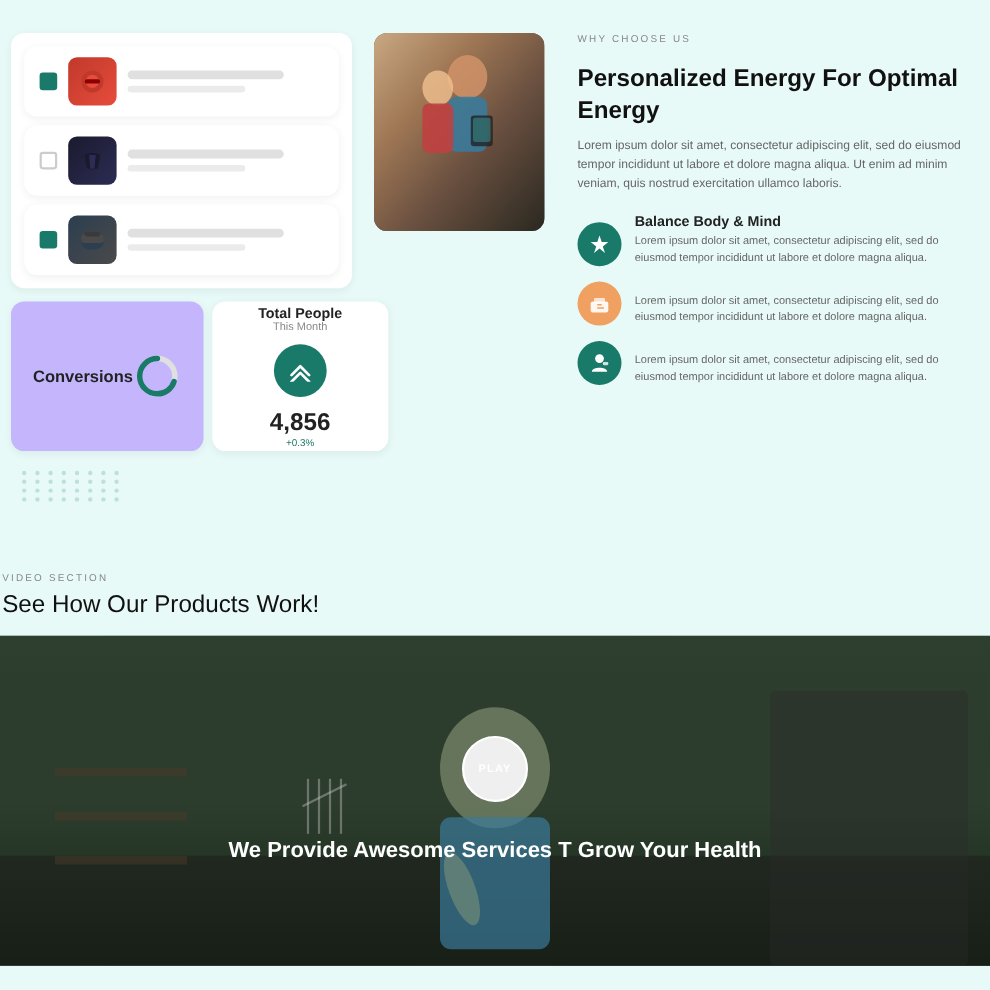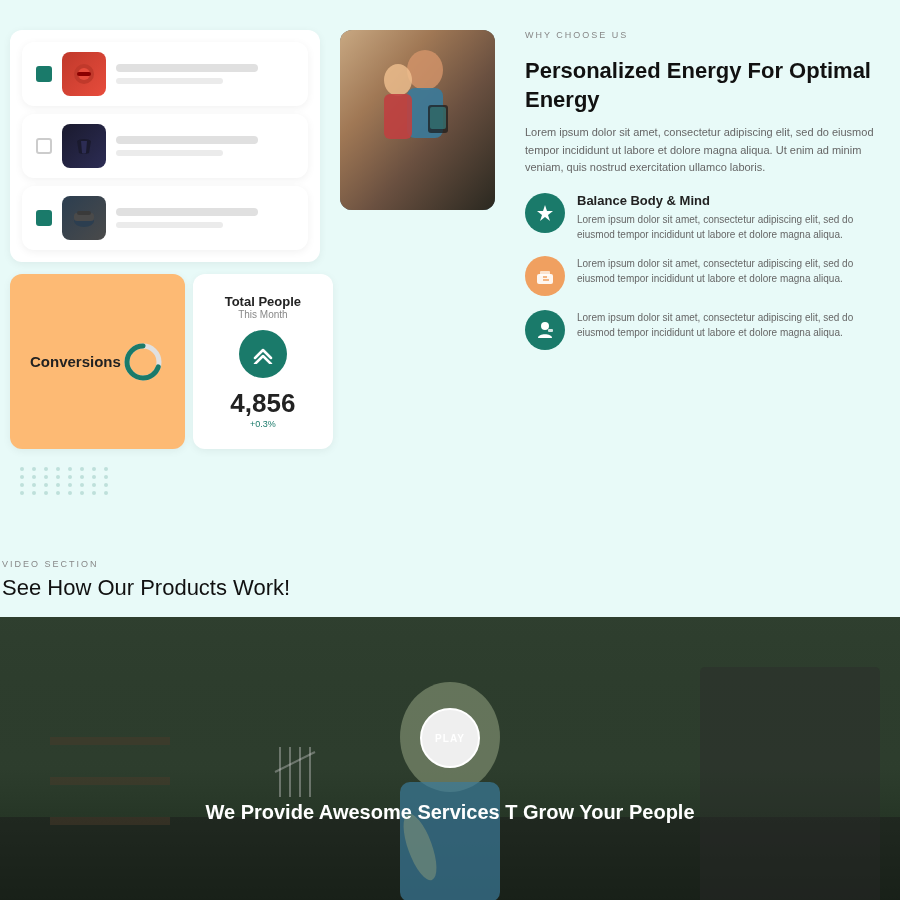--- a/index.html
+++ b/index.html
@@ -61,21 +61,21 @@
     }
     .product-checkbox.checked { background: #1a7a6a; border-color: #1a7a6a; }
 
     .bottom-row {
       display: flex;
       gap: 8px;
       margin-top: 4px;
     }
 
     .conversions-card {
-      background: #fdba74;
+      background: #c4b5fd;
       border-radius: 12px;
       padding: 16px 20px;
       display: flex;
       align-items: center;
       justify-content: space-between;
       box-shadow: 0 2px 8px rgba(0,0,0,0.06);
       flex: 1;
     }
 
     .conversions-label {
@@ -85,24 +85,24 @@
     }
 
     .donut-svg {
       width: 44px;
       height: 44px;
     }
 
     .total-people-card {
       background: white;
       border-radius: 12px;
-      padding: 20px;
+      padding: 3px;
       text-align: center;
       box-shadow: 0 2px 8px rgba(0,0,0,0.06);
-      width: 140px;
+      width: 160px;
       flex-shrink: 0;
     }
 
     .tp-title {
       font-size: 13px;
       font-weight: 700;
       color: #222;
     }
     .tp-subtitle {
       font-size: 10px;
@@ -117,21 +117,21 @@
       border-radius: 50%;
       display: flex;
       align-items: center;
       justify-content: center;
       margin: 0 auto 10px;
       color: white;
       font-size: 18px;
     }
 
     .tp-number {
-      font-size: 26px;
+      font-size: 22px;
       font-weight: 700;
       color: #222;
     }
 
     .tp-change {
       font-size: 9px;
       color: #1a7a6a;
     }
 
     .dots-pattern {
@@ -185,21 +185,21 @@
 
     .section-desc {
       font-size: 11px;
       color: #666;
       line-height: 1.6;
       margin-bottom: 16px;
     }
 
     .feature-item {
       display: flex;
-      align-items: flex-start;
+      align-items: flex-end;
       gap: 12px;
       margin-bottom: 14px;
     }
 
     .feature-icon {
       width: 40px;
       height: 40px;
       border-radius: 50%;
       display: flex;
       align-items: center;
@@ -499,15 +499,15 @@
     <line x1="300" y1="130" x2="300" y2="180" stroke="#ccc" stroke-width="2" opacity="0.4"></line>
     <line x1="310" y1="130" x2="310" y2="180" stroke="#ccc" stroke-width="2" opacity="0.4"></line>
     <line x1="275" y1="155" x2="315" y2="135" stroke="#ccc" stroke-width="2" opacity="0.4"></line>
   </svg>
 
   <button class="play-button" style="position:relative;z-index:2;">
     <span>PLAY</span>
   </button>
   <div class="video-caption" style="position:relative;z-index:2;">
     <span>We Provide Awesome Services T Grow
-Your People</span>
+Your Health</span>
   </div>
 </div>
 
 </body></html>

